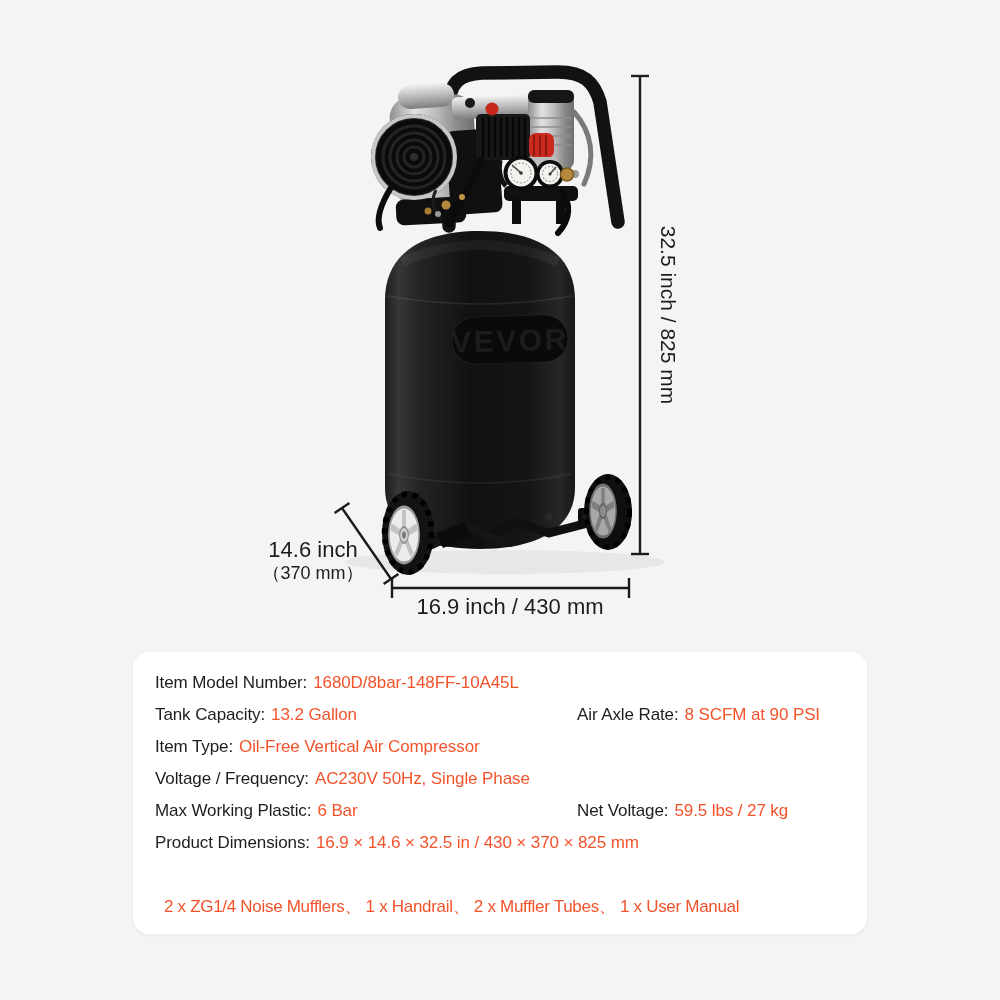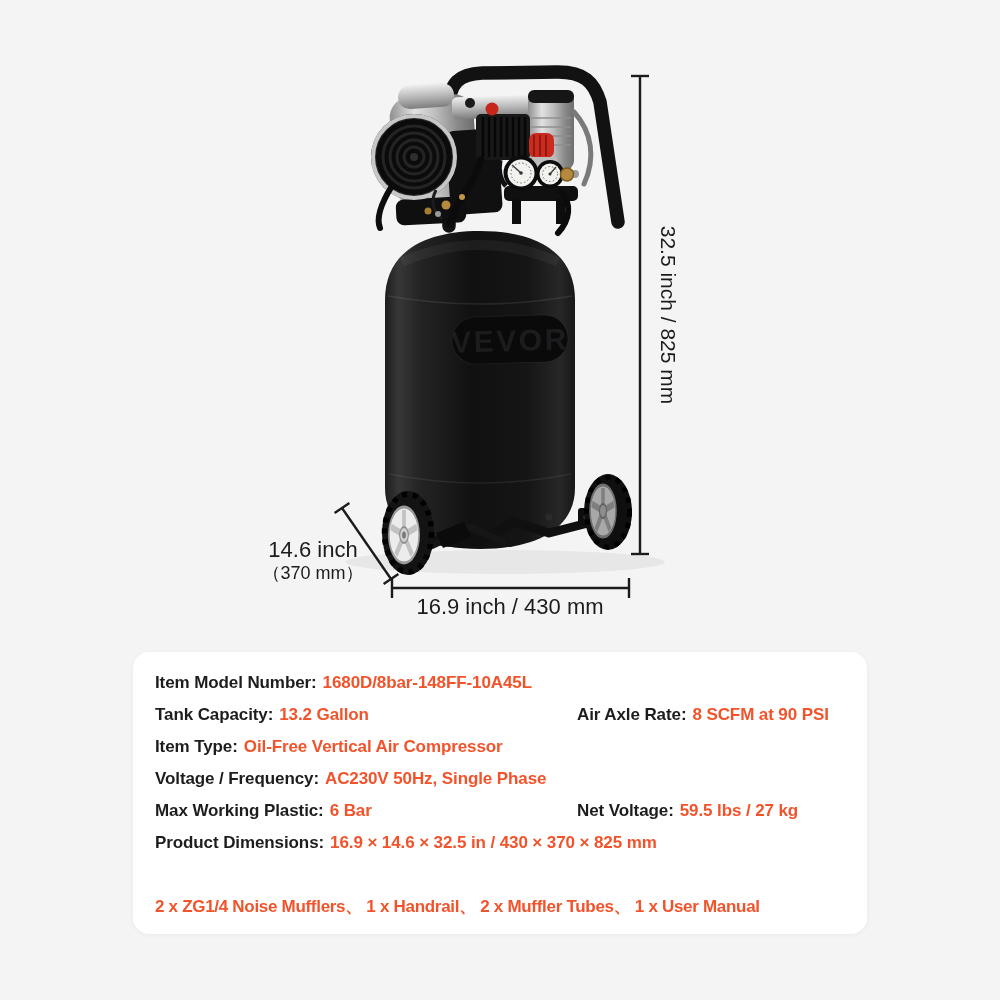--- a/index.html
+++ b/index.html
@@ -23,22 +23,22 @@
   .spec-card{
     position:absolute;left:133px;top:652px;width:734px;height:282px;
     background:var(--card-bg);border-radius:16px;
     box-shadow:0 1px 4px rgba(0,0,0,0.05);
   }
   .row{
     position:absolute;left:22px;white-space:nowrap;
     font-size:17px;line-height:26px;letter-spacing:-0.1px;
   }
   .row.rcol{left:444px;}
-  .row .lab{color:var(--ink);font-weight:bold;}
-  .row .val{color:var(--accent);font-weight:bold;margin-left:6px;}
+  .row .lab{color:var(--ink);}
+  .row .val{color:var(--accent);font-weight:normal;margin-left:6px;}
   .row.tight{letter-spacing:-0.3px;}
   .r0{top:18px}.r1{top:50px}.r2{top:82px}.r3{top:114px}
   .r4{top:146px}.r5{top:178px}.r6{top:210px}.r7{top:242px}
 </style>
 </head>
 <body>
 
 <div class="hero">
 <svg width="1000" height="645" viewBox="0 0 1000 645">
   <defs>
@@ -235,21 +235,21 @@
   <div class="row r3">
     <span class="lab">Voltage / Frequency:</span><span class="val">AC230V 50Hz, Single Phase</span>
   </div>
   <div class="row r4">
     <span class="lab">Max Working Plastic:</span><span class="val">6 Bar</span>
   </div>
   <div class="row r5">
     <span class="lab">Product Dimensions:</span><span class="val">16.9 × 14.6 × 32.5 in / 430 × 370 × 825 mm</span>
   </div>
   <div class="row r7 tight">
-    <span class="lab"></span><span class="val" style="margin-left:0">2 x ZG1/4 Noise Mufflers、 1 x Handrail、 2 x Muffler Tubes、 1 x User Manual</span>
+    <span class="lab"></span><span class="val" style="margin-left:9px">2 x ZG1/4 Noise Mufflers、 1 x Handrail、 2 x Muffler Tubes、 1 x User Manual</span>
   </div>
 
   <div class="row rcol r1">
     <span class="lab">Air Axle Rate:</span><span class="val">8 SCFM at 90 PSI</span>
   </div>
   <div class="row rcol r4">
     <span class="lab">Net Voltage:</span><span class="val">59.5 lbs / 27 kg</span>
   </div>
 </div>
 

